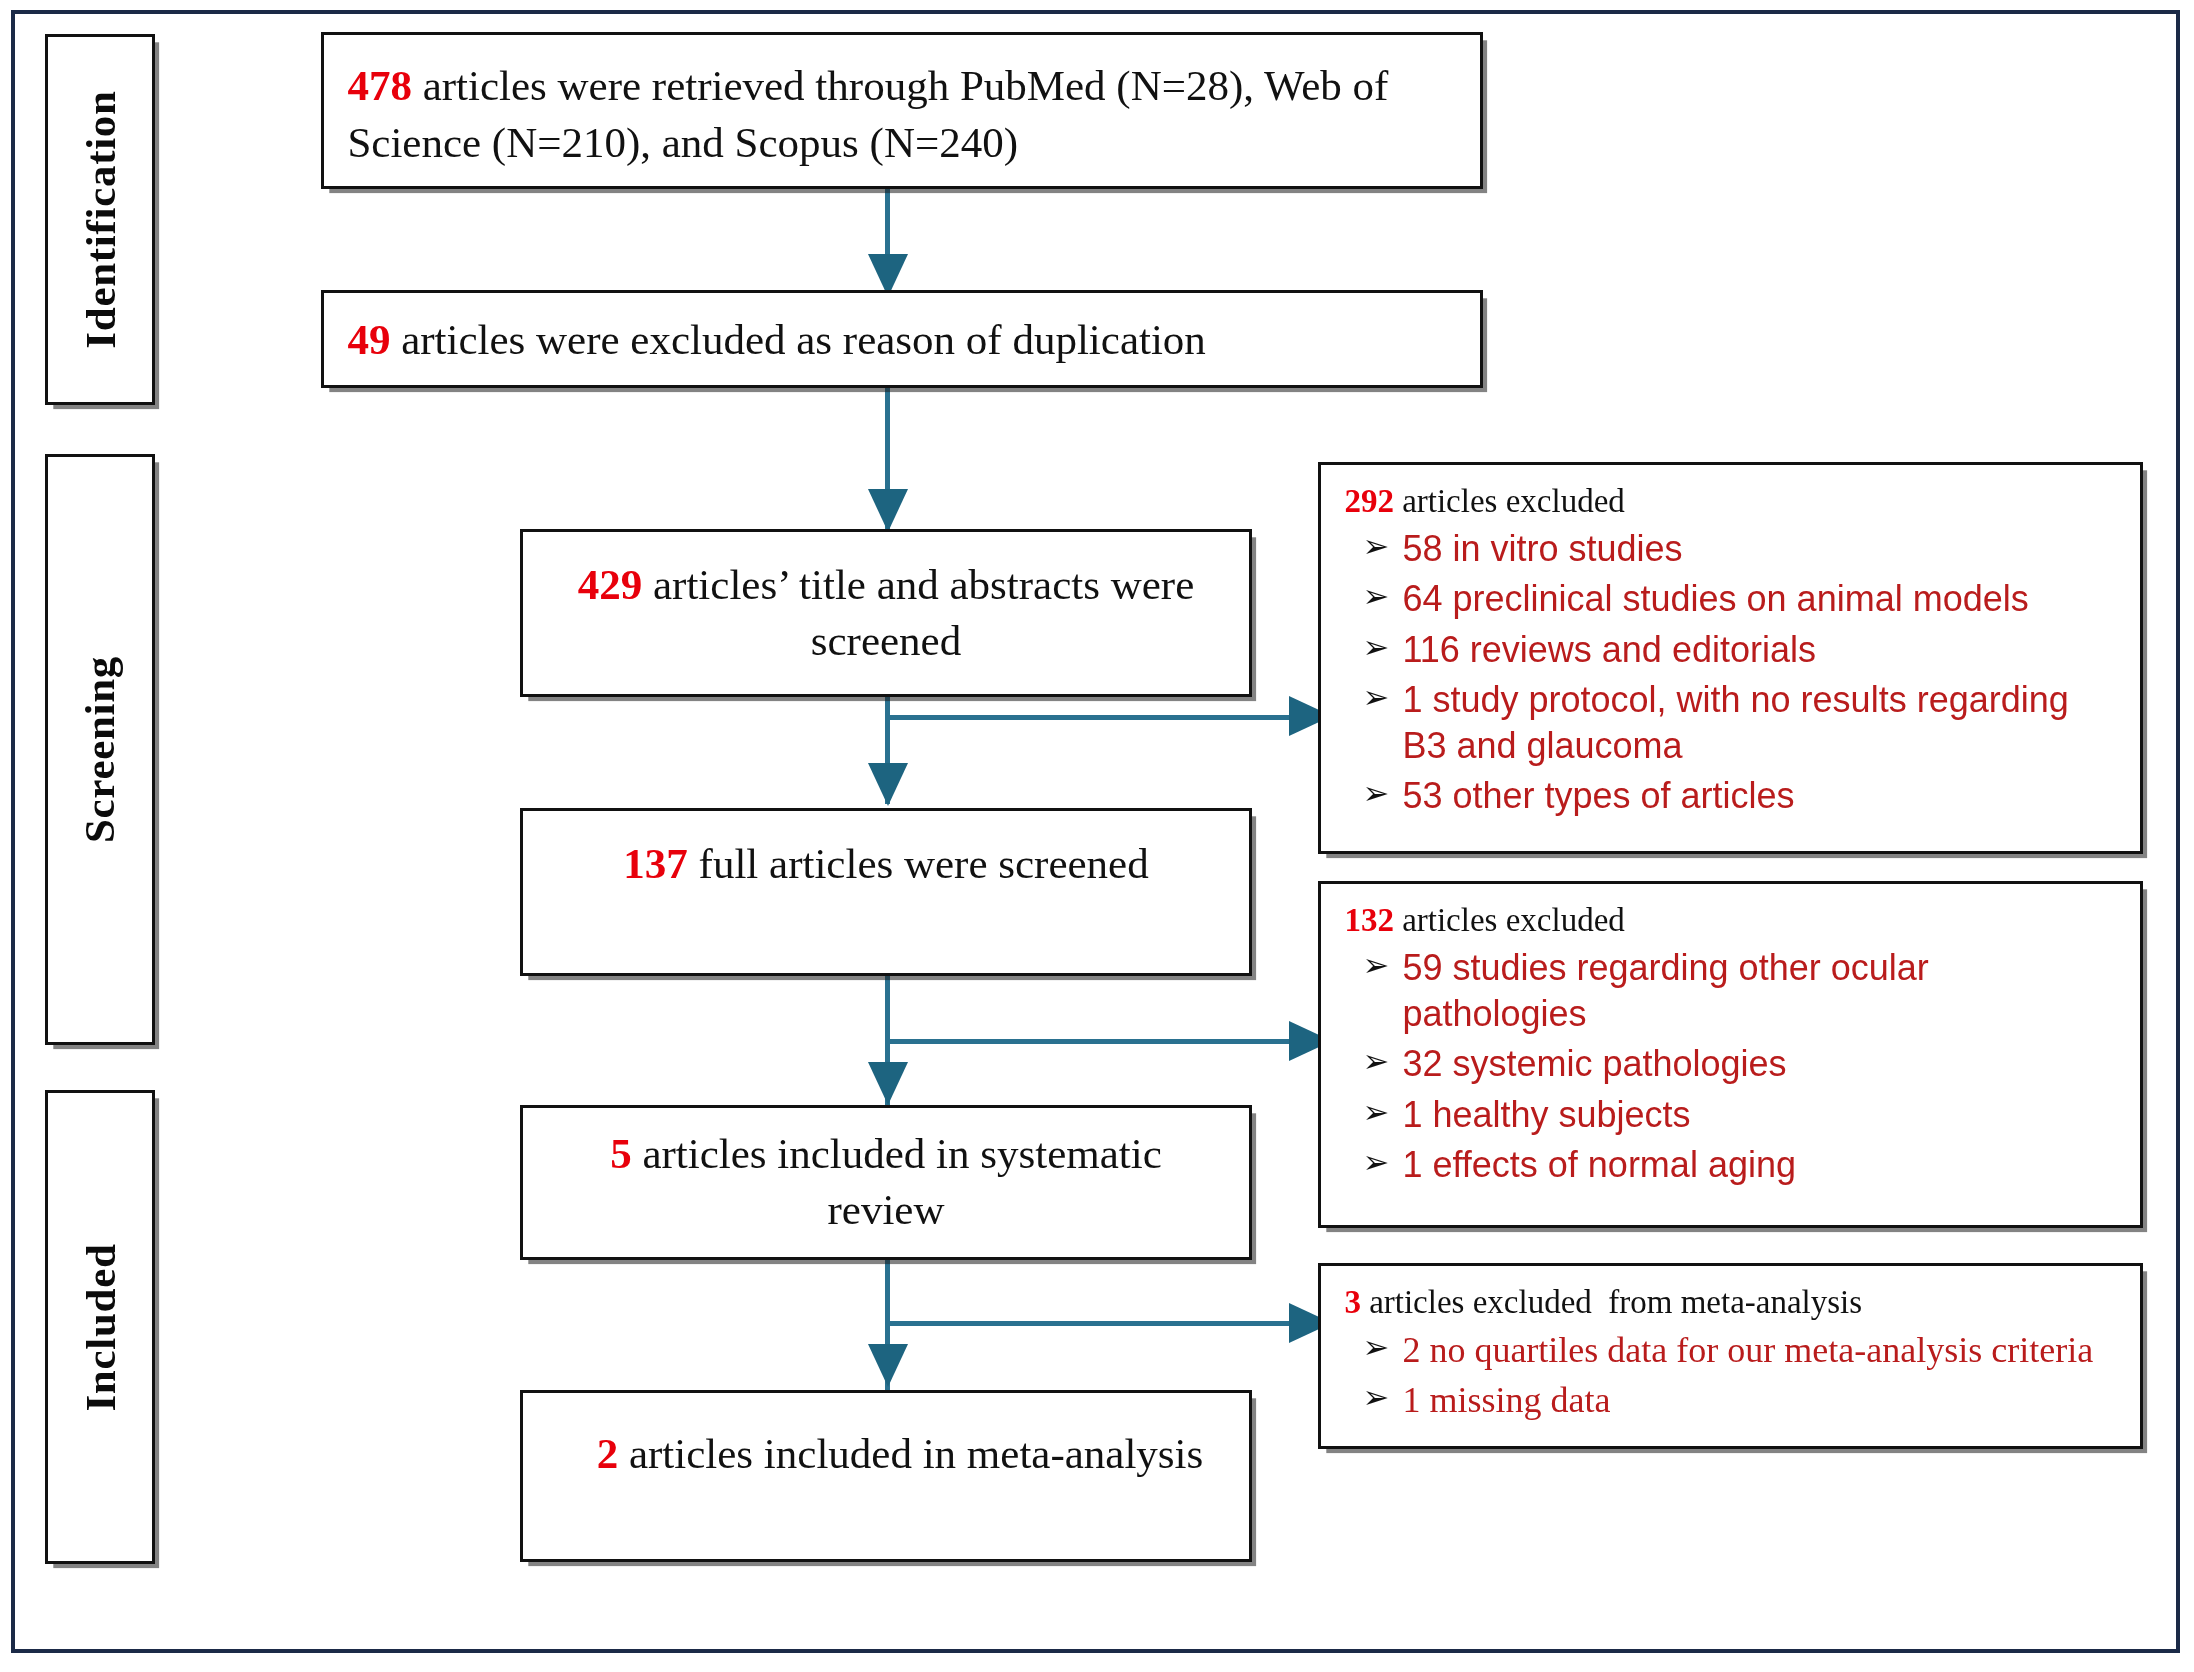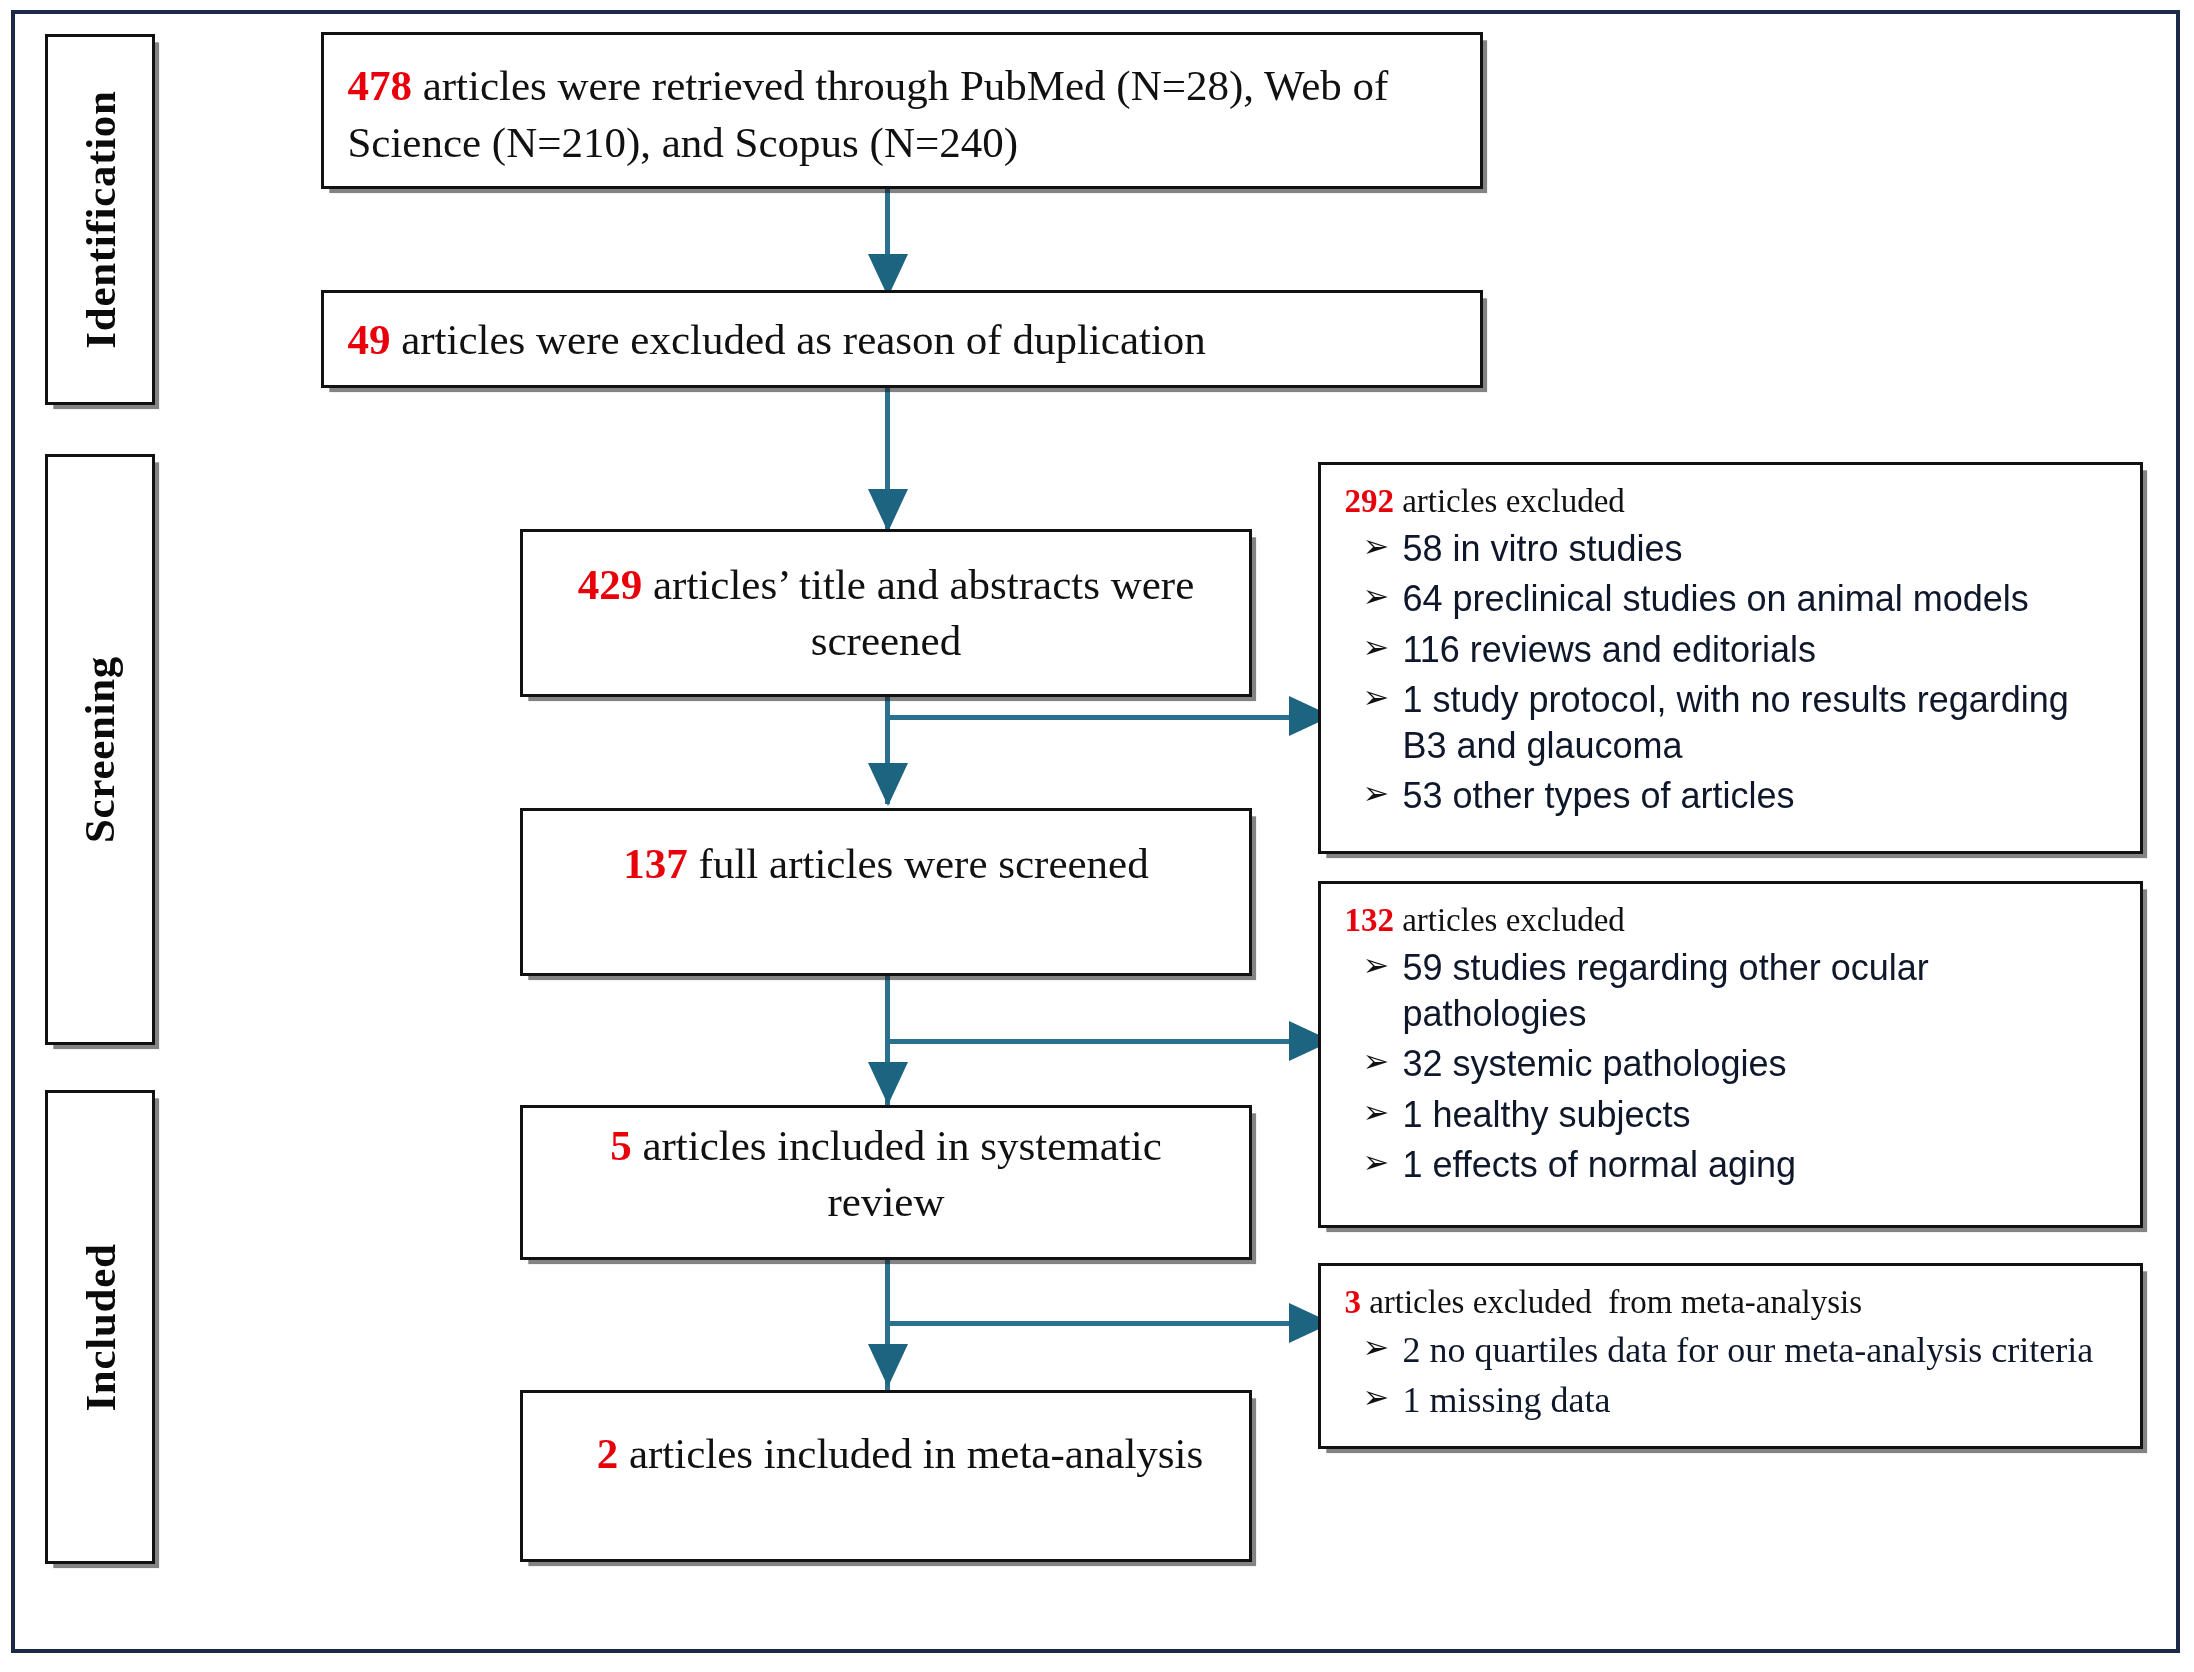--- a/index.html
+++ b/index.html
@@ -123,21 +123,21 @@
     line-height: 1.28;
     color: #111111;
     text-align: left;
     padding-left: 18px;
     box-sizing: border-box;
   }
   ul.bullets li .btext {
     flex: 1 1 auto;
     font-size: 36px;
     line-height: 1.28;
-    color: #0f172a;
+    color: #b91c1c;
   }
   .sans ul.bullets li .btext { font-family: "Liberation Sans", sans-serif; }
   .serif ul.bullets li .btext { font-family: "Liberation Serif", serif; }
 
   
   .vline {
     position: absolute;
     background: #2a7190;
   }
   .hline {
@@ -216,21 +216,21 @@
     </div>
   </div>
 
   <div class="box" style="left:520px; top:808px; width:732px; height:168px;">
     <div class="ctr-text" style="top:25px;">
       <span class="num">137</span><span> full articles were screened</span>
     </div>
   </div>
 
   <div class="box" style="left:520px; top:1105px; width:732px; height:155px;">
-    <div class="ctr-text" style="top:10px;">
+    <div class="ctr-text" style="top:18px;">
       <span class="num">5</span><span> articles included in systematic review</span>
     </div>
   </div>
 
   <div class="box" style="left:520px; top:1390px; width:732px; height:172px;">
     <div class="ctr-text" style="top:33px;margin-left:28px;">
       <span class="num">2</span><span> articles included in meta-analysis</span>
     </div>
   </div>
 

